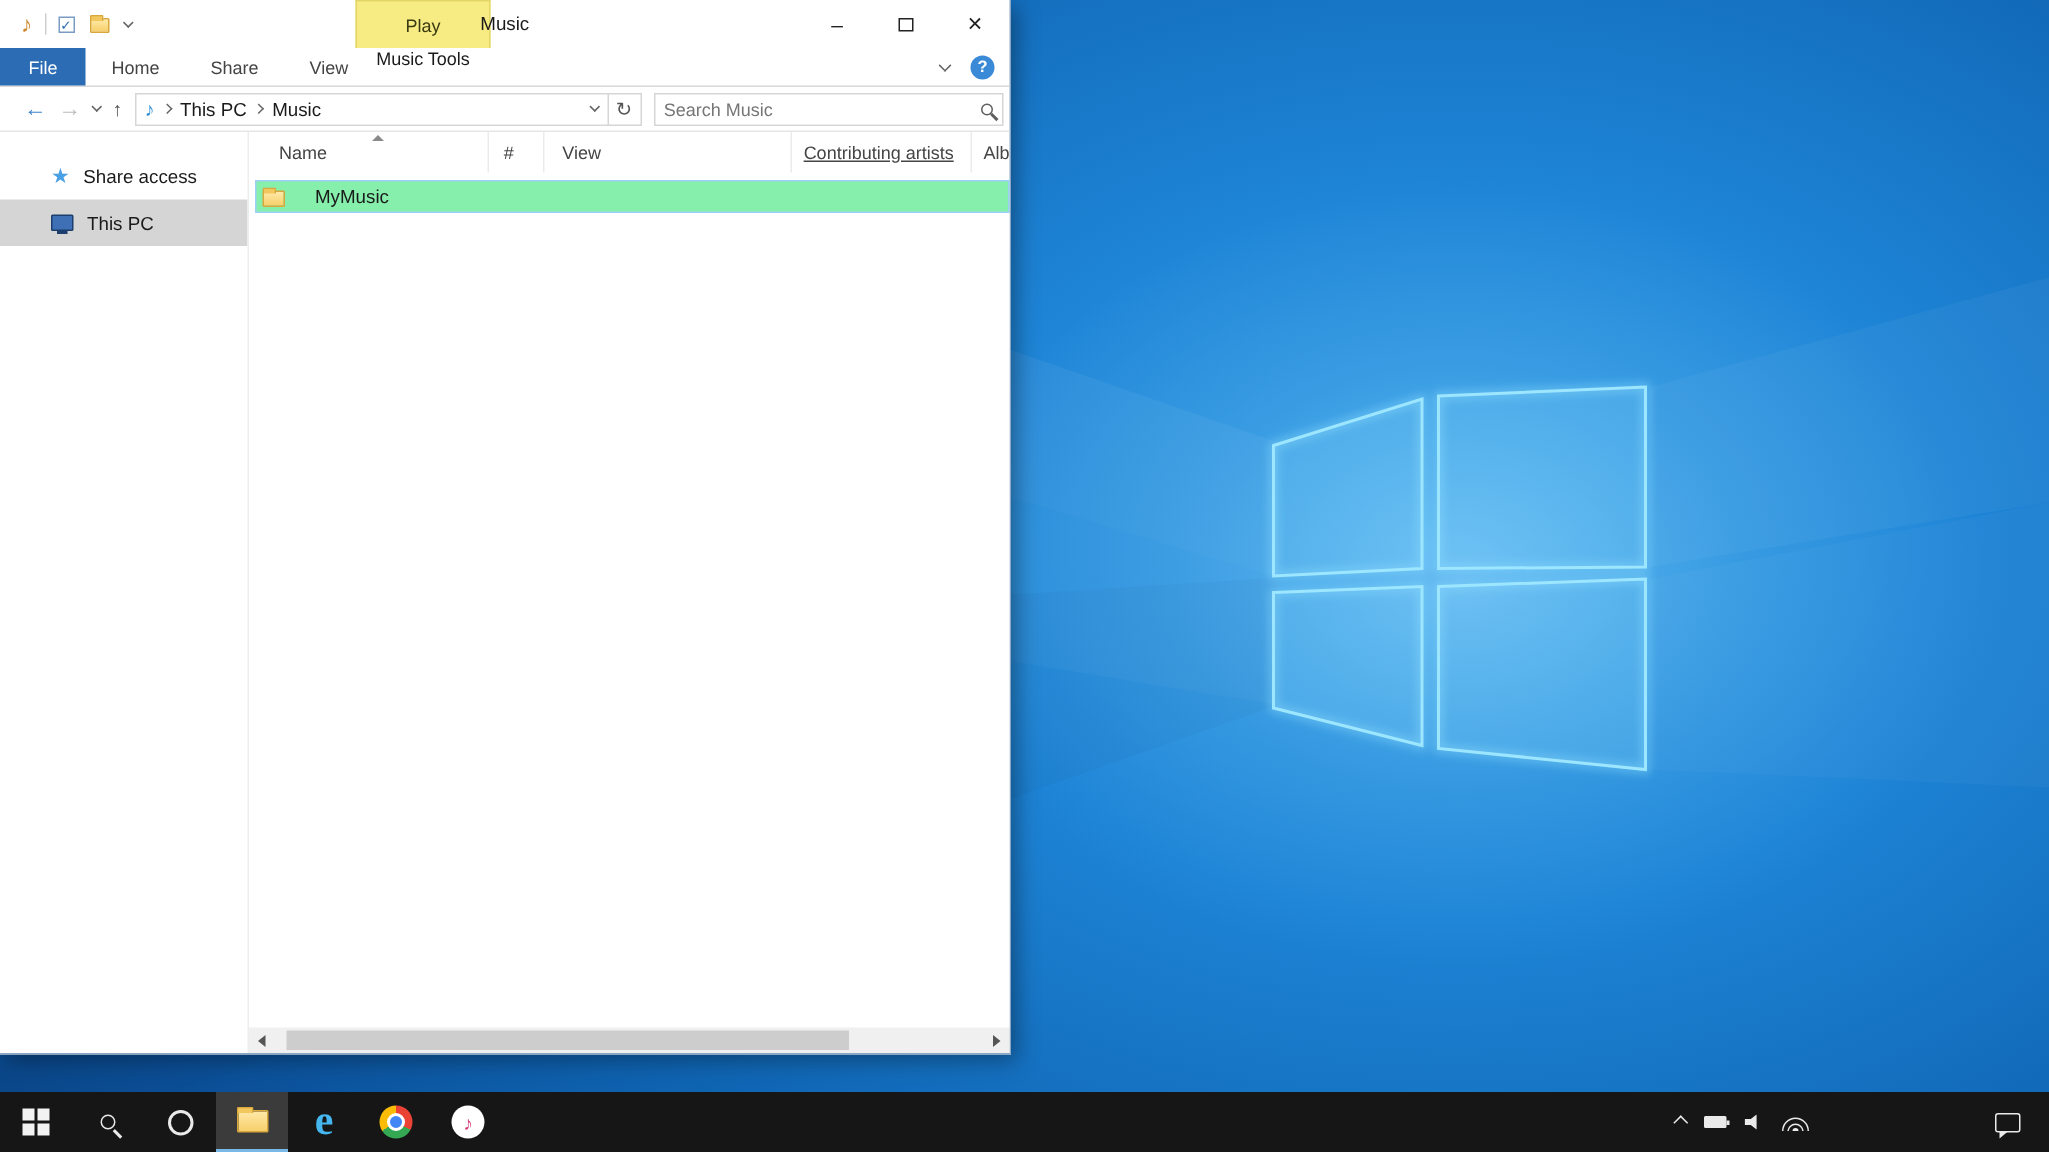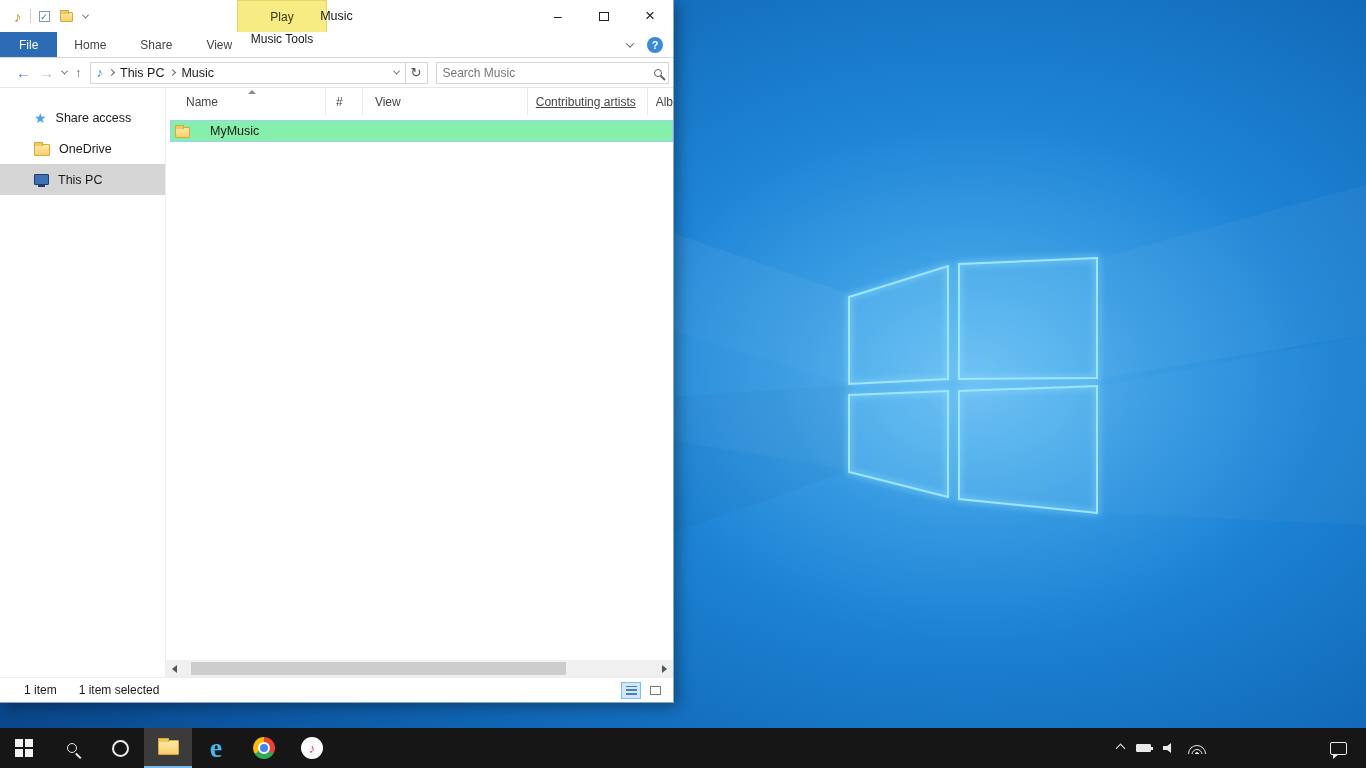--- a/index.html
+++ b/index.html
@@ -250,24 +250,20 @@
     </div>
   </div>
 
   <div class="bodyrow">
 
     <div class="navpane">
       <div class="nav-item">
         <span class="star">★</span>
         <span>Share access</span>
       </div>
-      <div class="nav-item">
-        <span class="folder"></span>
-        <span>OneDrive</span>
-      </div>
       <div class="nav-item selected">
         <span class="pcicon"></span>
         <span>This PC</span>
       </div>
     </div>
 
     <div class="filepane">
       <div class="colheader">
         <div class="colcell c-name">
           <span class="sort-caret"></span>
@@ -293,36 +289,20 @@
         <div class="hs-track">
           <div class="hs-thumb"></div>
         </div>
         <div class="hs-arrow">
             <span class="tri-right"></span>
           </div>
       </div>
     </div>
   </div>
 
-  <div class="statusbar">
-    <span>1 item</span>
-    <span class="st-sel">1 item selected</span>
-    <div class="viewbtns">
-      <div class="viewbtn active">
-        <span class="vb-details">
-            <i></i>
-            <i></i>
-            <i></i>
-          </span>
-      </div>
-      <div class="viewbtn">
-        <span class="vb-thumb"></span>
-      </div>
-    </div>
-  </div>
 </div>
 
 <div class="taskbar">
   <div class="tb-btn">
     <span class="startgrid">
         <i></i>
         <i></i>
         <i></i>
         <i></i>
       </span>

